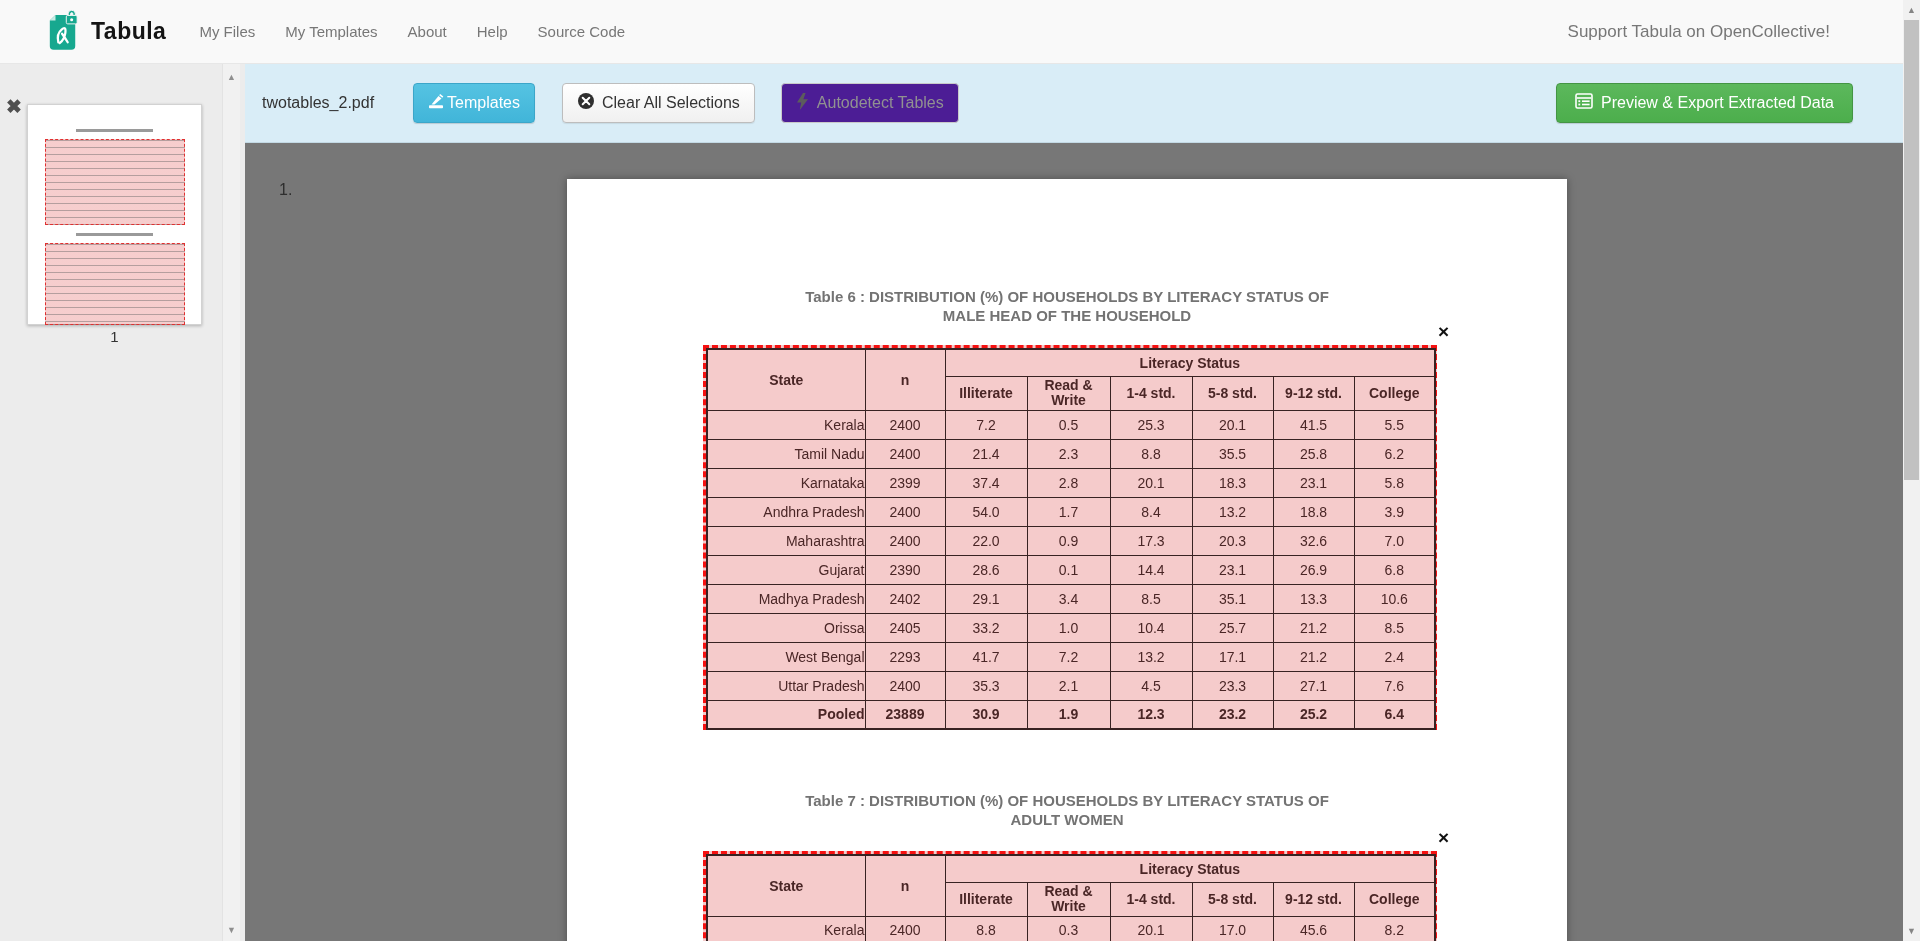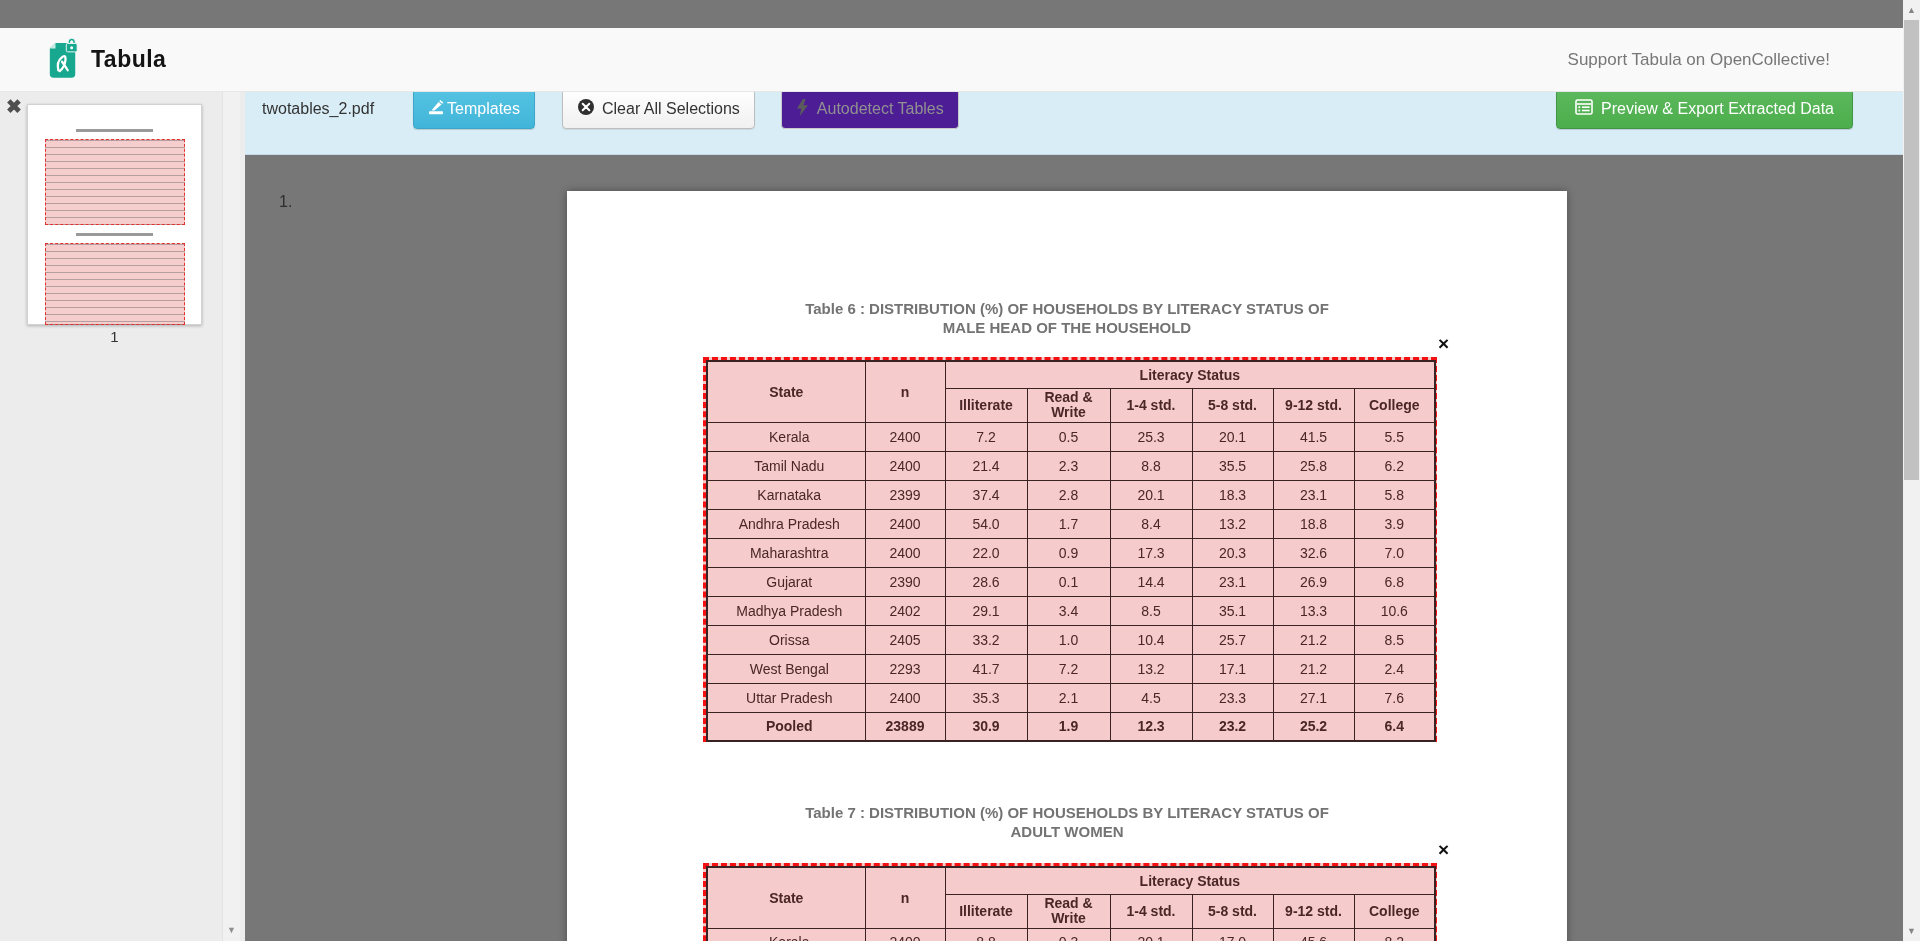--- a/index.html
+++ b/index.html
@@ -1,19 +1,19 @@
 <!DOCTYPE html>
 <html><head>
 <meta charset="utf-8">
 <style>
   * { box-sizing: border-box; margin: 0; padding: 0; }
   html,body { width:1920px; height:941px; overflow:hidden; font-family:"Liberation Sans", sans-serif; background:#777; cursor:default; }
 
   
-  .navbar { position:absolute; top:0; left:0; width:1903px; height:64px; background:#f9f9f9; border-bottom:1px solid #e7e7e7; display:flex; align-items:center; padding-left:47px; z-index:5;margin-top:28px; }
+  .navbar { position:absolute; top:0; left:0; width:1903px; height:64px; background:#f9f9f9; border-bottom:1px solid #e7e7e7; display:flex; align-items:center; padding-left:47px; z-index:5; }
   .brand { display:flex; align-items:center; text-decoration:none; }
   .brand-name { font-size:23px; font-weight:700; color:#141414; margin-left:12px; letter-spacing:.5px; }
   .nav-links { display:flex; align-items:center; margin-left:18px; height:100%; }
   .nav-link { padding:0 15px; font-size:15px; color:#777; text-decoration:none; line-height:64px; }
   .nav-support { margin-left:auto; margin-right:73px; font-size:17px; color:#777; text-decoration:none; }
 
   
   .app { position:absolute; top:64px; left:0; right:17px; bottom:0; display:flex; }
 
   
@@ -30,21 +30,21 @@
   .mini-table.m2 { top:138px; height:82px; }
   .thumb-pagenum { position:absolute; left:27px; top:264px; width:175px; text-align:center; font-size:15px; color:#333; }
   .sidebar-scroll { position:absolute; left:222px; top:0; bottom:0; width:18px; background:#f1f1f1; border-left:1px solid #e3e3e3; }
   .s-arrow { position:absolute; left:0; width:100%; text-align:center; font-size:9px; color:#8f8f8f; cursor:pointer; }
   .s-arrow.up { top:8px; } .s-arrow.down { bottom:6px; }
 
   
   .main { flex:1; display:flex; flex-direction:column; min-width:0; }
 
   
-  .toolbar { height:91px; flex:none; background:#d9edf7; border-bottom:1px solid #c3d9e4; display:flex; align-items:center; padding:0 50px 0 17px; }
+  .toolbar { height:79px; flex:none; background:#d9edf7; border-bottom:1px solid #c3d9e4; display:flex; align-items:center; padding:0 50px 0 17px; }
   .filename { font-size:16px; color:#333; margin-right:39px; }
   .btn { display:inline-flex; align-items:center; height:40px; border-radius:4px; font-size:16px; padding:0 14px; border:1px solid transparent; cursor:pointer; white-space:nowrap; }
   .btn svg { flex:none; }
   .btn-templates { background:linear-gradient(#55c3e2,#41b5d9); border-color:#3ba6c9; color:#fff; margin-right:27px; box-shadow:0 1px 1px rgba(0,0,0,.15); }
   .btn-templates svg { margin-right:2px; }
   .btn-default { background:linear-gradient(#ffffff,#f0f0f0); border-color:#bdbdbd; color:#333; margin-right:26px; box-shadow:0 1px 1px rgba(0,0,0,.08); }
   .btn-default svg { margin-right:7px; }
   .btn-disabled { background:#4c1d95; border-color:#c9c9c9; color:#919191; cursor:not-allowed; box-shadow:none; }
   .btn-disabled svg { margin-right:8px; }
   .btn-export { margin-left:auto; background:linear-gradient(#5cb85c,#4cae4c); border-color:#449544; color:#fff; padding:0 18px; box-shadow:0 1px 1px rgba(0,0,0,.15); }
@@ -63,21 +63,21 @@
   .sel-close { position:absolute; font-size:19px; font-weight:700; color:#111; line-height:1; cursor:pointer; }
   .sel-close.c6 { left:871px; top:143px; }
   .sel-close.c7 { left:871px; top:649px; }
 
   .ptable { border-collapse:collapse; table-layout:fixed; width:728px; background:#f5cbcb; border:2px solid #382222; color:#4a2626; font-size:14px; }
   .ptable th, .ptable td { border:1px solid #382222; padding:0; overflow:hidden; }
   .ptable thead th { font-weight:700; text-align:center; vertical-align:middle; }
   .ptable .row-group th { height:27px; }
   .ptable .subhead th { height:34px; line-height:15px; }
   .ptable tbody td { height:29px; text-align:center; vertical-align:middle; }
-  .ptable tbody td:first-child { text-align:center; padding-left:6px; }
+  .ptable tbody td:first-child { text-align:right; padding-left:6px; }
   .sel6 tbody tr:last-child { font-weight:700; }
   col.c-state { width:158px; } col.c-n { width:80px; }
   col.c3 { width:82px; } col.c4 { width:83px; } col.c5 { width:82px; }
   col.c6 { width:81px; } col.c7 { width:81px; } col.c8 { width:81px; }
 
   
   .win-scroll { position:absolute; right:0; top:0; bottom:0; width:17px; background:#f1f1f1; z-index:6; }
   .win-thumb { position:absolute; left:1px; top:20px; width:15px; height:460px; background:#c1c1c1; }
   .w-arrow { position:absolute; left:0; width:100%; text-align:center; font-size:9px; color:#858585; cursor:pointer; }
   .w-arrow.up { top:5px; } .w-arrow.down { bottom:5px; }
@@ -92,20 +92,27 @@
         <path d="M9 7 L26 7 Q30 7 30 11 L30 40 Q30 44 26 44 L7 44 Q3 44 3 40 L3 13 Z" fill="#17a88f"></path>
         <path d="M9 7 L3 13 L9 13 Z" fill="#c8ece5"></path>
         <path d="M12 36 Q10 27 15.5 22.5 Q20.5 18.5 19.5 26 Q18.5 33 13.5 37 M16 27 Q19 31 22 36" stroke="#ffffff" stroke-width="2.4" fill="none" stroke-linecap="round"></path>
         <path d="M22.5 8 v-2.2 a3.8 3.8 0 0 1 7.6 0 V8 h-2.6 v-2.2 a1.2 1.2 0 0 0 -2.4 0 V8 Z" fill="#17a88f" stroke="#f9f9f9" stroke-width="1"></path>
         <rect x="20.5" y="7.5" width="11.5" height="9" rx="1.5" fill="#17a88f" stroke="#f9f9f9" stroke-width="1"></rect>
         <circle cx="26.2" cy="12" r="1.6" fill="#ffffff"></circle>
       </svg>
     </span>
     <span class="brand-name">Tabula</span>
   </a>
+  <div class="nav-links">
+    <a class="nav-link">My Files</a>
+    <a class="nav-link">My Templates</a>
+    <a class="nav-link">About</a>
+    <a class="nav-link">Help</a>
+    <a class="nav-link">Source Code</a>
+  </div>
   <a class="nav-support">Support Tabula on OpenCollective!</a>
 </nav>
 
 <div class="app">
 
   <aside class="sidebar">
     <span class="sidebar-close">✖</span>
     <div class="thumb">
       <div class="mini-title t1a"></div>
       <div class="mini-table m1"></div>

